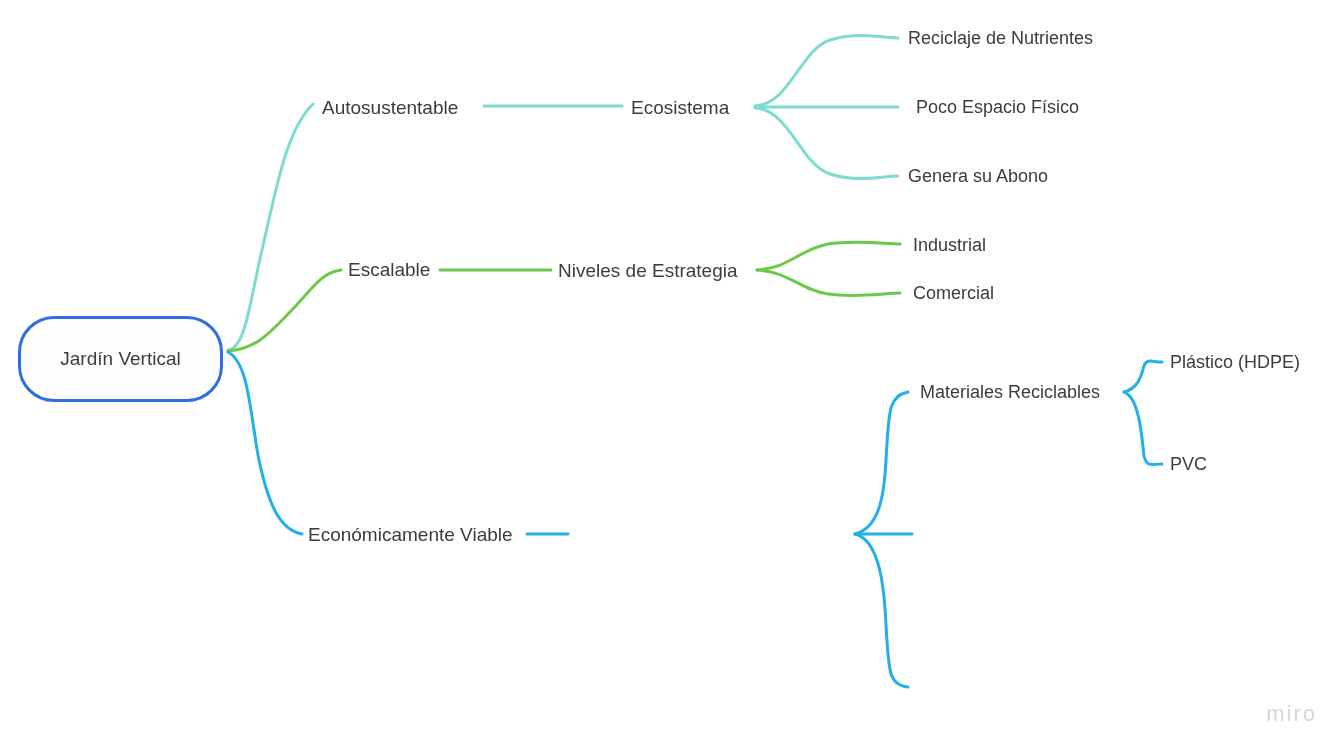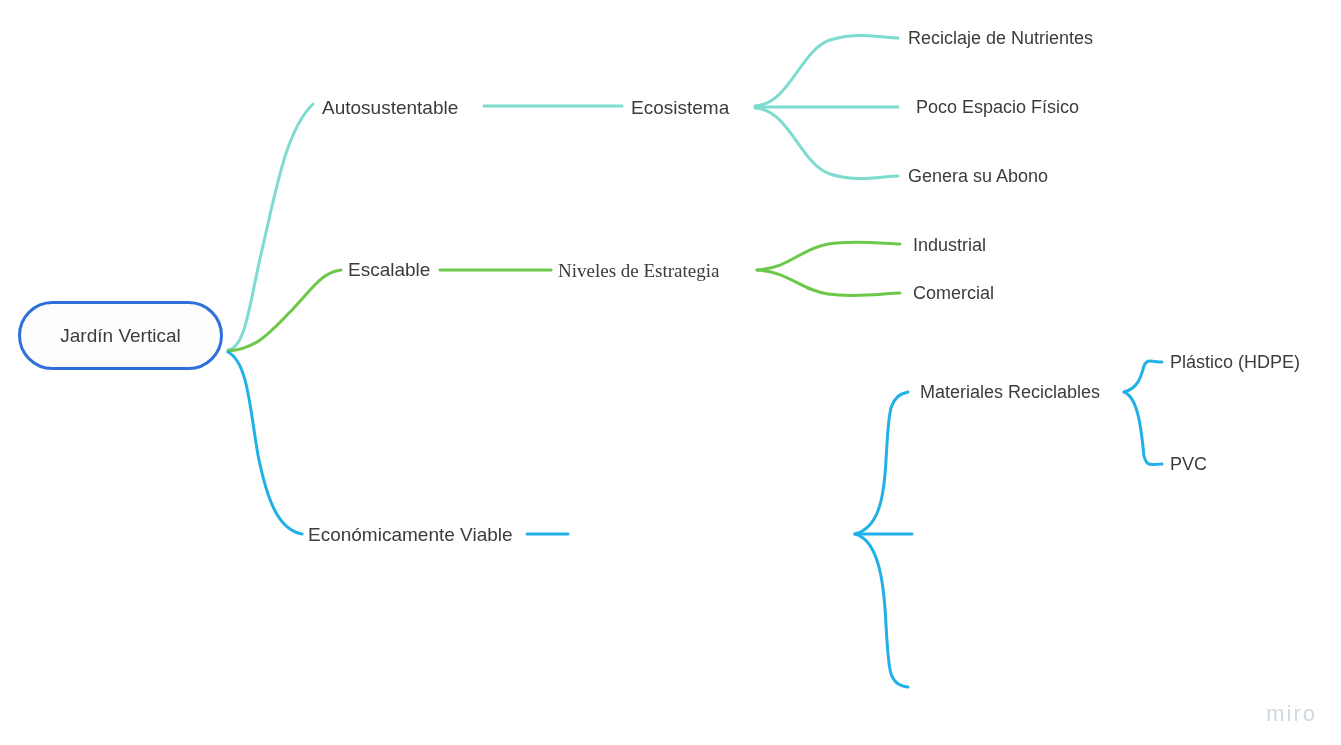--- a/index.html
+++ b/index.html
@@ -33,23 +33,23 @@
     font-family: "Liberation Sans", sans-serif;
     transform: translateY(-50%);
   }
   .node-label.lvl1 { font-size: 19px; }
   .node-label.lvl2 { font-size: 19px; }
   .node-label.lvl3 { font-size: 18px; }
 
   #root-node {
     position: absolute;
     left: 18px;
-    top: 301px;
+    top: 316px;
     width: 205px;
-    height: 69px;
+    height: 86px;
     box-sizing: border-box;
     border: 3px solid #2f6fdc;
     border-radius: 36px;
     background: #fdfdfd;
     display: flex;
     align-items: center;
     justify-content: center;
   }
   #root-node .root-text {
     color: #3c3c3c;
@@ -113,21 +113,21 @@
   <div class="node-label lvl2" style="left:631px; top:107px;">Ecosistema</div>
 
   <div class="node-label lvl3" style="left:908px; top:38px;">Reciclaje de Nutrientes</div>
 
   <div class="node-label lvl3" style="left:908px; top:107px;margin-left:8px;">Poco Espacio Físico</div>
 
   <div class="node-label lvl3" style="left:908px; top:176px;">Genera su Abono</div>
 
   <div class="node-label lvl1" style="left:348px; top:269px;">Escalable</div>
 
-  <div class="node-label lvl2" style="left:558px; top:270px;font-family:Liberation Serif, serif;">Niveles de Estrategia</div>
+  <div class="node-label lvl2" style="left:558px; top:270px;">Niveles de Estrategia</div>
 
   <div class="node-label lvl3" style="left:913px; top:245px;">Industrial</div>
 
   <div class="node-label lvl3" style="left:913px; top:293px;">Comercial</div>
 
   <div class="node-label lvl1" style="left:308px; top:534px;text-align:right;">Económicamente Viable</div>
 
 
   <div class="node-label lvl3" style="left:920px; top:392px;">Materiales Reciclables</div>
 

